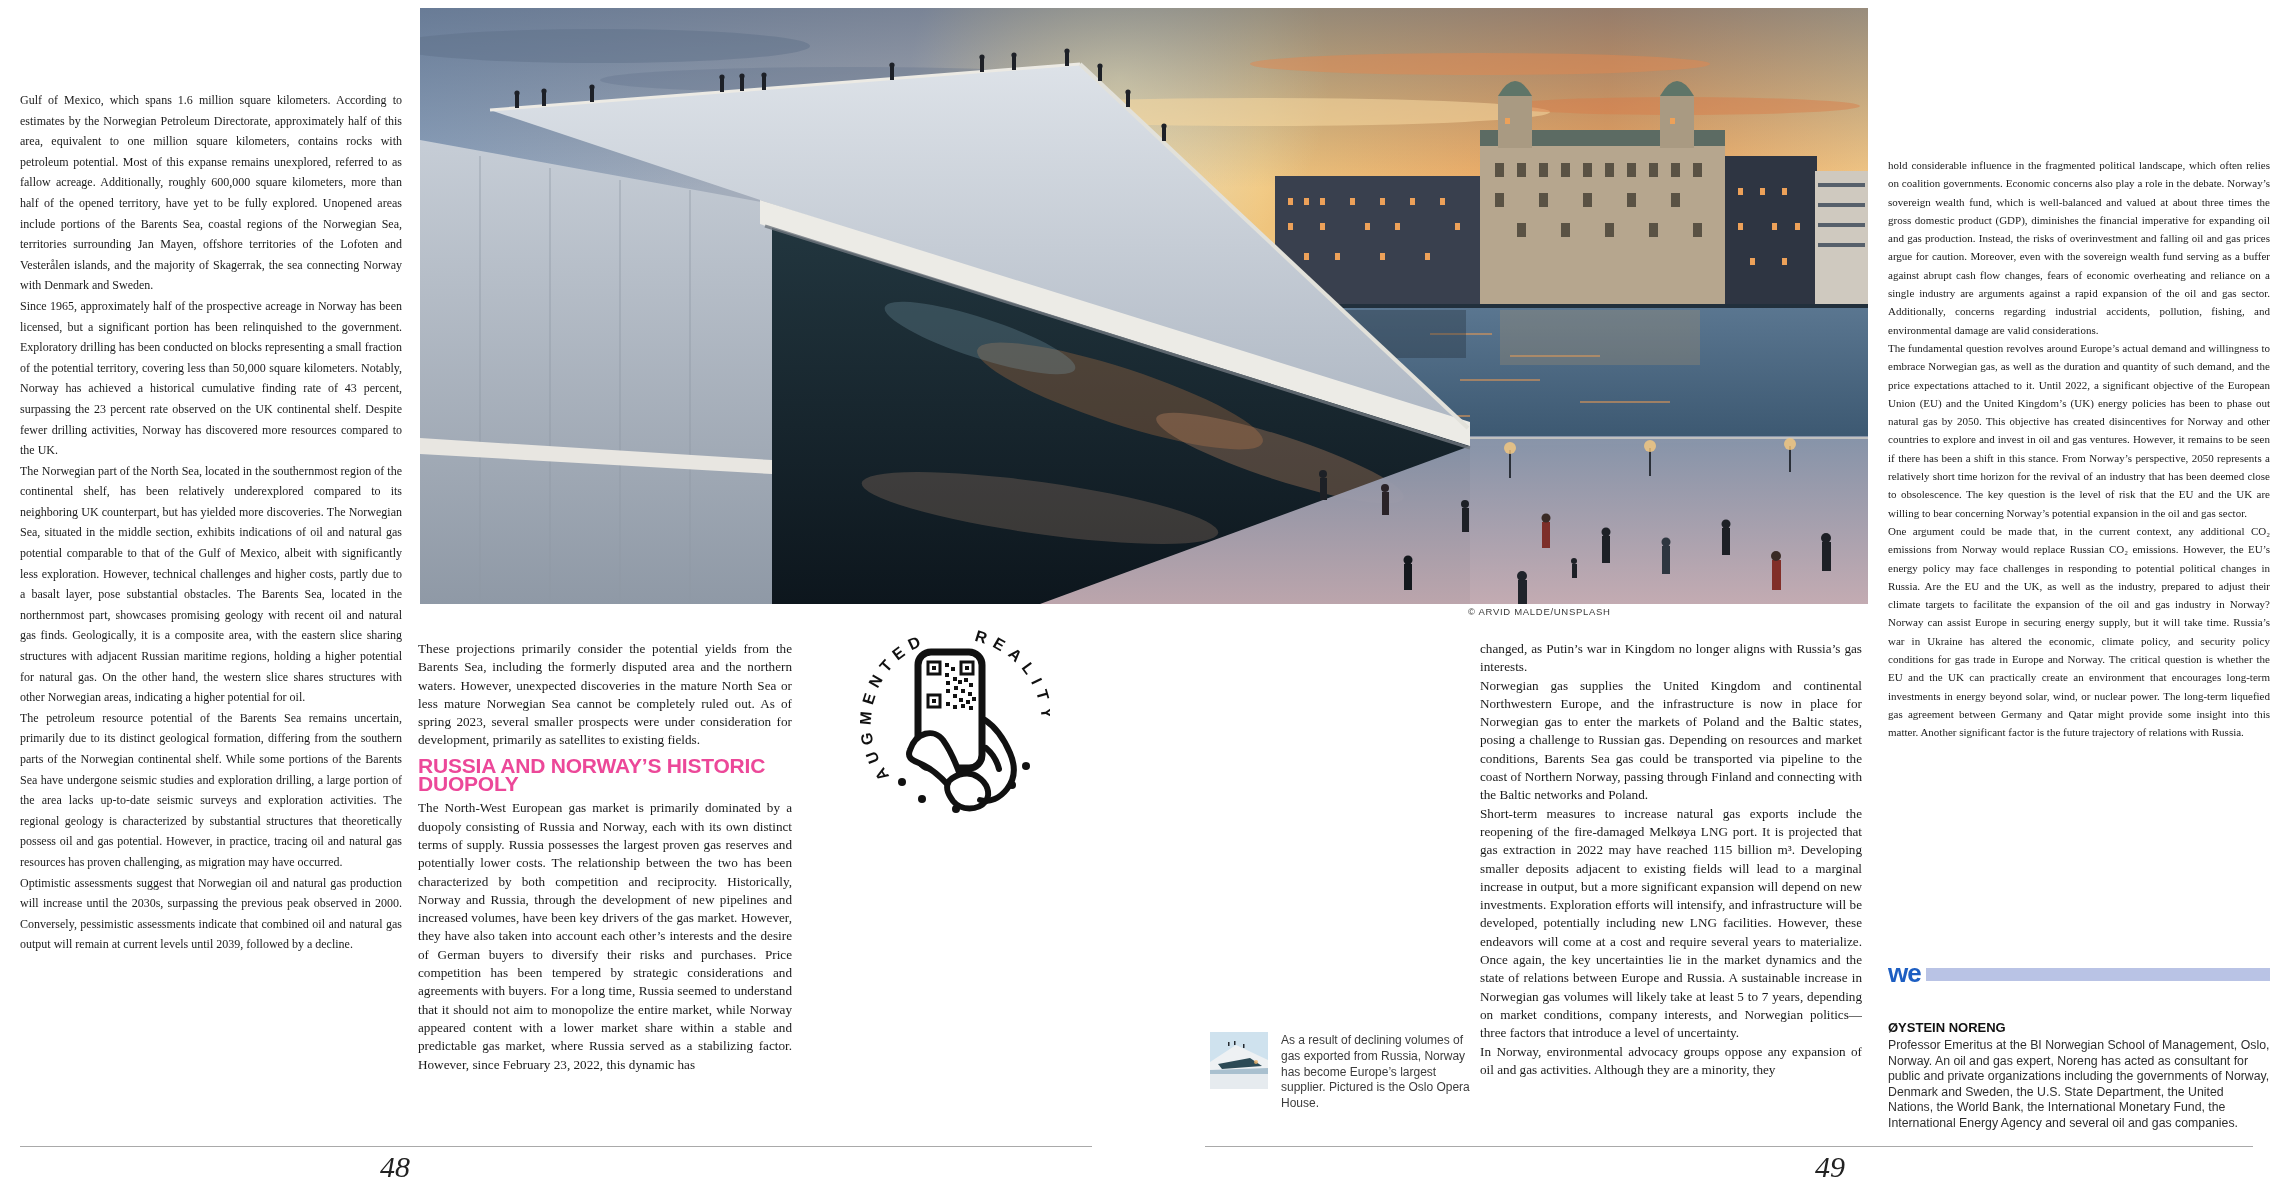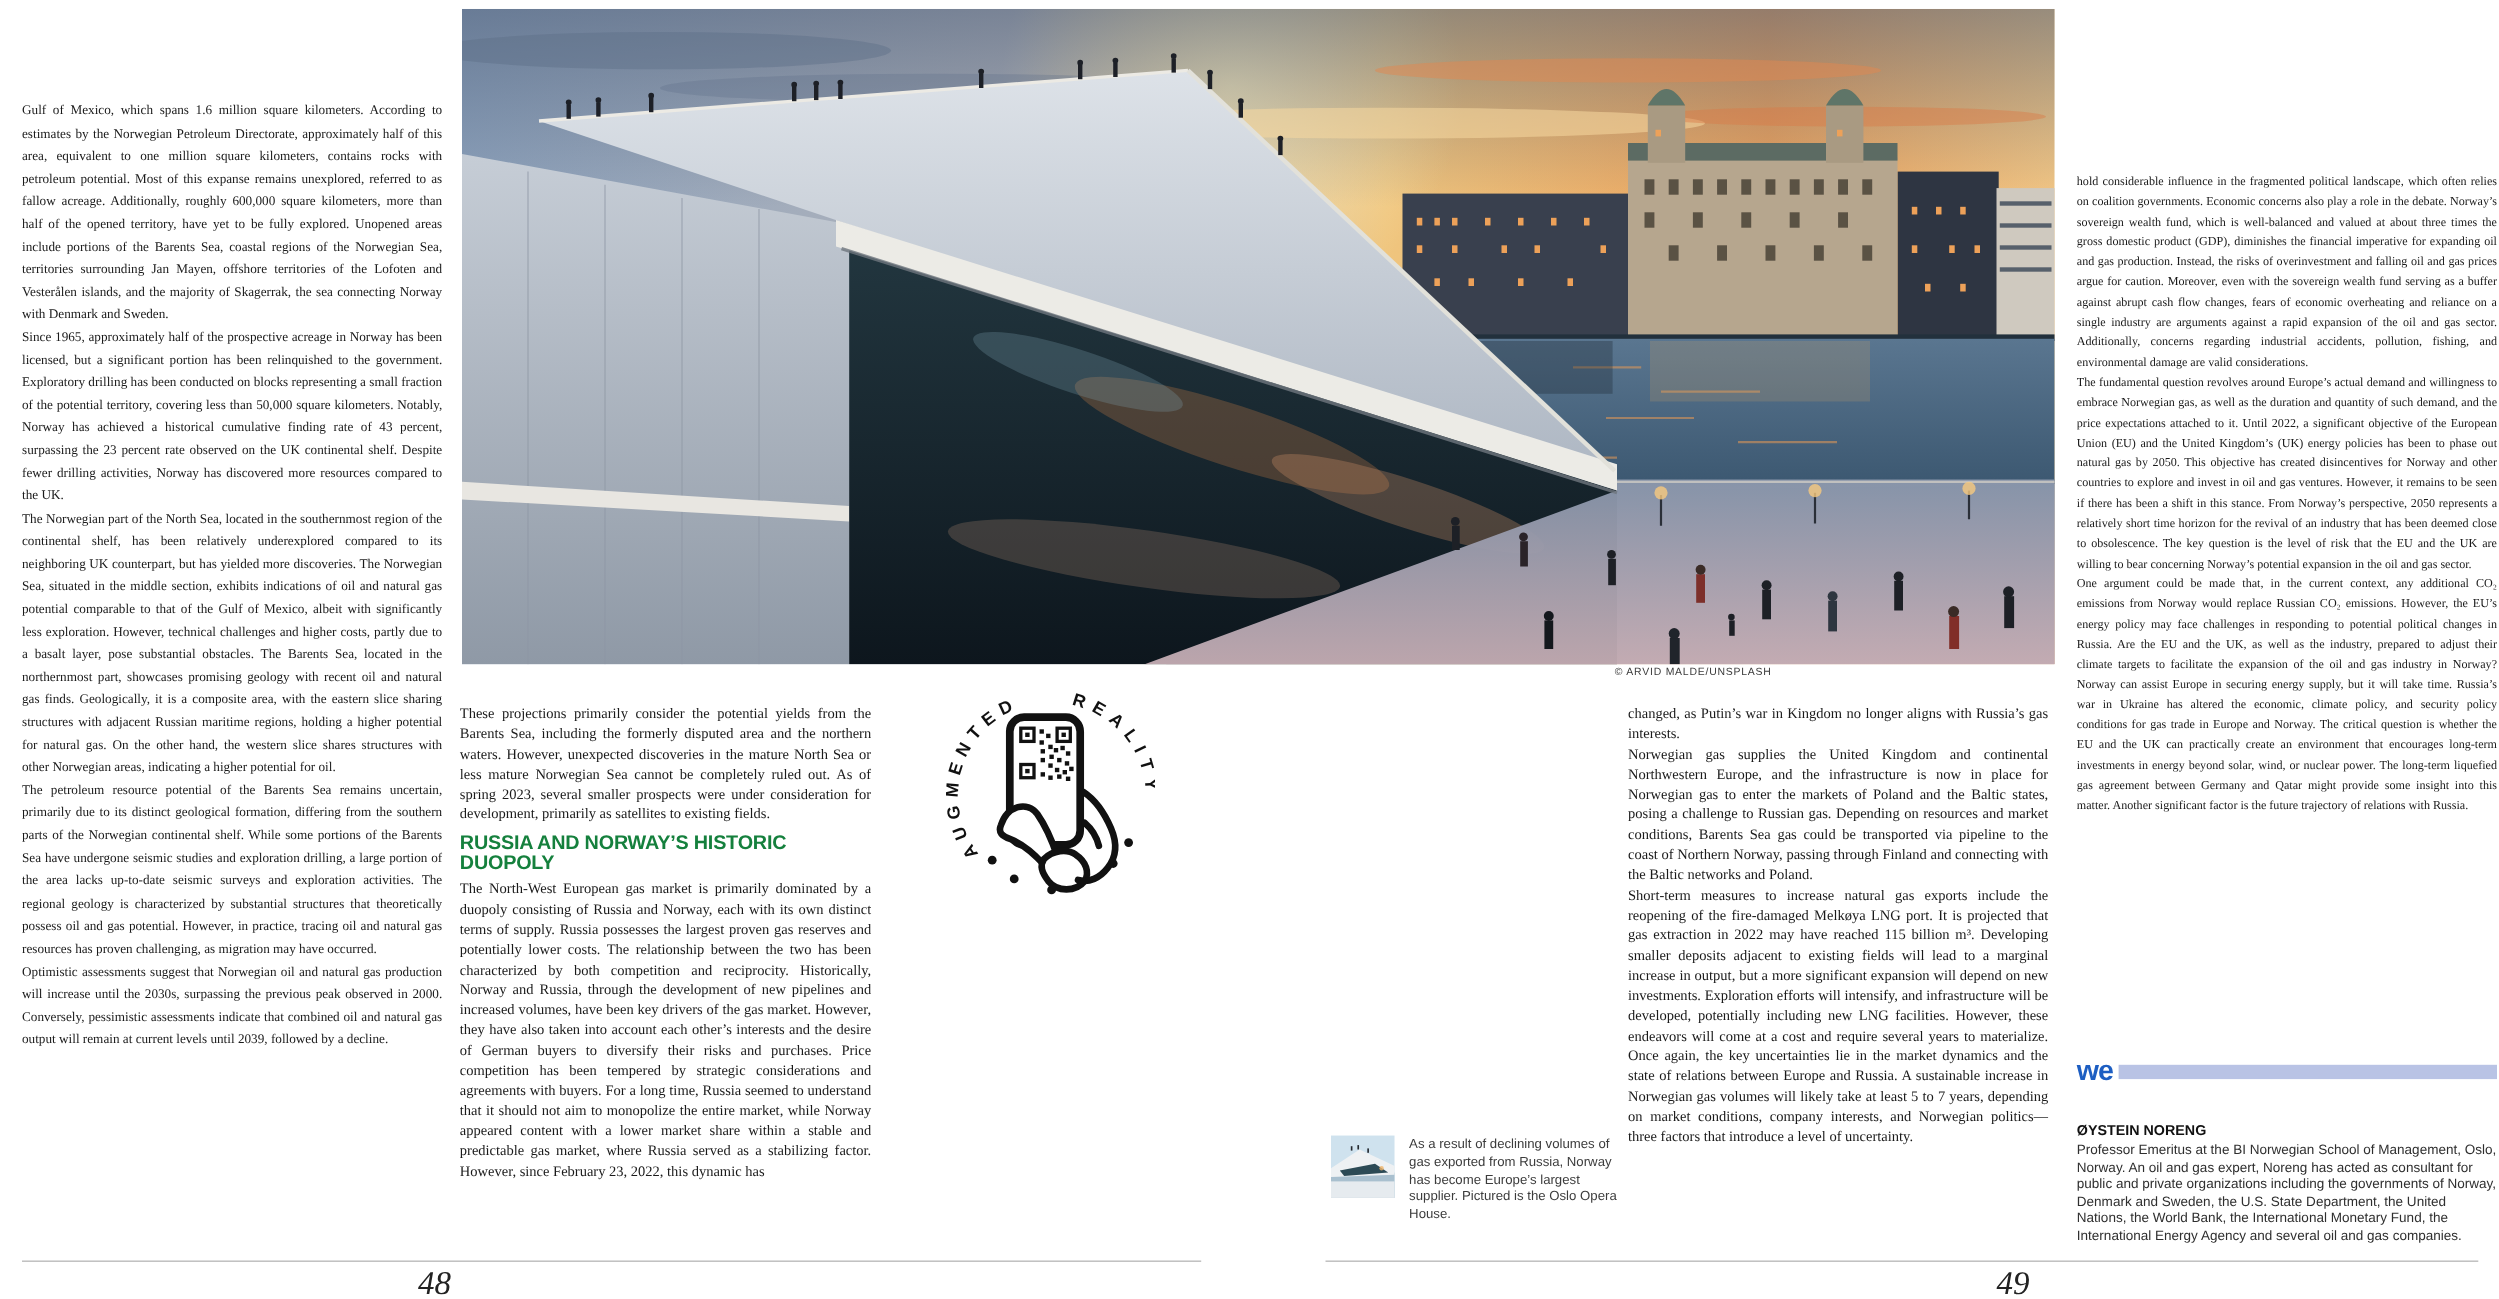--- a/index.html
+++ b/index.html
@@ -13,22 +13,22 @@
         font-family:"Liberation Sans",sans-serif;font-size:9.5px;letter-spacing:.7px;color:#3a3a3a;}
 
   
   .serifcol{position:absolute;text-align:justify;overflow:hidden;}
   .serifcol p{margin:0;}
   .col-left{left:20px;top:90px;width:382px;height:1050px;font-size:12px;line-height:20.6px;}
   .col-a{left:418px;top:640px;width:374px;height:500px;font-size:13.2px;line-height:18.3px;}
   .col-b{left:1480px;top:640px;width:382px;height:500px;font-size:13.2px;line-height:18.3px;}
   .col-c{left:1888px;top:112px;width:382px;height:868px;font-size:11px;line-height:18.3px;margin-top:44px;}
 
-  .section-heading{font-family:"Liberation Sans",sans-serif;font-weight:bold;font-size:18px;
-        color:#15803d;letter-spacing:-.2px;margin:7px 0 6px 0;text-align:left;}
+  .section-heading{font-family:"Liberation Sans",sans-serif;font-weight:bold;font-size:21px;
+        color:#ec4899;letter-spacing:-.2px;margin:7px 0 6px 0;text-align:left;}
 
   
   .stamp{position:absolute;left:860px;top:628px;width:190px;height:190px;}
 
   
   .caption-thumb{position:absolute;left:1210px;top:1032px;width:58px;height:57px;overflow:hidden;}
   .caption-text{position:absolute;left:1281px;top:1033px;width:190px;
         font-family:"Liberation Sans",sans-serif;font-size:12px;line-height:15.8px;color:#3c3c3c;}
 
   
@@ -350,20 +350,21 @@
         <path d="M 125,92 C 137,100 144,111 150,125 C 156,139 155,151 147,161 C 140,170 130,175 120,172" fill="none"></path>
         <path d="M 126,120 C 133,126 137,133 139,141" fill="none"></path>
       </g>
     </svg>
   </div>
 
   <div class="serifcol col-b">
     <p>changed, as Putin’s war in Kingdom no longer aligns with Russia’s gas interests.</p>
     <p>Norwegian gas supplies the United Kingdom and continental Northwestern Europe, and the infrastructure is now in place for Norwegian gas to enter the markets of Poland and the Baltic states, posing a challenge to Russian gas. Depending on resources and market conditions, Barents Sea gas could be transported via pipeline to the coast of Northern Norway, passing through Finland and connecting with the Baltic networks and Poland.</p>
     <p>Short-term measures to increase natural gas exports include the reopening of the fire-damaged Melkøya LNG port. It is projected that gas extraction in 2022 may have reached 115 billion m³. Developing smaller deposits adjacent to existing fields will lead to a marginal increase in output, but a more significant expansion will depend on new investments. Exploration efforts will intensify, and infrastructure will be developed, potentially including new LNG facilities. However, these endeavors will come at a cost and require several years to materialize. Once again, the key uncertainties lie in the market dynamics and the state of relations between Europe and Russia. A sustainable increase in Norwegian gas volumes will likely take at least 5 to 7 years, depending on market conditions, company interests, and Norwegian politics—three factors that introduce a level of uncertainty.</p>
+    <p>In Norway, environmental advocacy groups oppose any expansion of oil and gas activities. Although they are a minority, they</p>
   </div>
 
   <div class="serifcol col-c">
     <p>hold considerable influence in the fragmented political landscape, which often relies on coalition governments. Economic concerns also play a role in the debate. Norway’s sovereign wealth fund, which is well-balanced and valued at about three times the gross domestic product (GDP), diminishes the financial imperative for expanding oil and gas production. Instead, the risks of overinvestment and falling oil and gas prices argue for caution. Moreover, even with the sovereign wealth fund serving as a buffer against abrupt cash flow changes, fears of economic overheating and reliance on a single industry are arguments against a rapid expansion of the oil and gas sector. Additionally, concerns regarding industrial accidents, pollution, fishing, and environmental damage are valid considerations.</p>
     <p>The fundamental question revolves around Europe’s actual demand and willingness to embrace Norwegian gas, as well as the duration and quantity of such demand, and the price expectations attached to it. Until 2022, a significant objective of the European Union (EU) and the United Kingdom’s (UK) energy policies has been to phase out natural gas by 2050. This objective has created disincentives for Norway and other countries to explore and invest in oil and gas ventures. However, it remains to be seen if there has been a shift in this stance. From Norway’s perspective, 2050 represents a relatively short time horizon for the revival of an industry that has been deemed close to obsolescence. The key question is the level of risk that the EU and the UK are willing to bear concerning Norway’s potential expansion in the oil and gas sector.</p>
     <p>One argument could be made that, in the current context, any additional CO₂ emissions from Norway would replace Russian CO₂ emissions. However, the EU’s energy policy may face challenges in responding to potential political changes in Russia. Are the EU and the UK, as well as the industry, prepared to adjust their climate targets to facilitate the expansion of the oil and gas industry in Norway? Norway can assist Europe in securing energy supply, but it will take time. Russia’s war in Ukraine has altered the economic, climate policy, and security policy conditions for gas trade in Europe and Norway. The critical question is whether the EU and the UK can practically create an environment that encourages long-term investments in energy beyond solar, wind, or nuclear power. The long-term liquefied gas agreement between Germany and Qatar might provide some insight into this matter. Another significant factor is the future trajectory of relations with Russia.</p>
   </div>
 
   <div class="we-row">
     <span class="we-mark">we</span>

